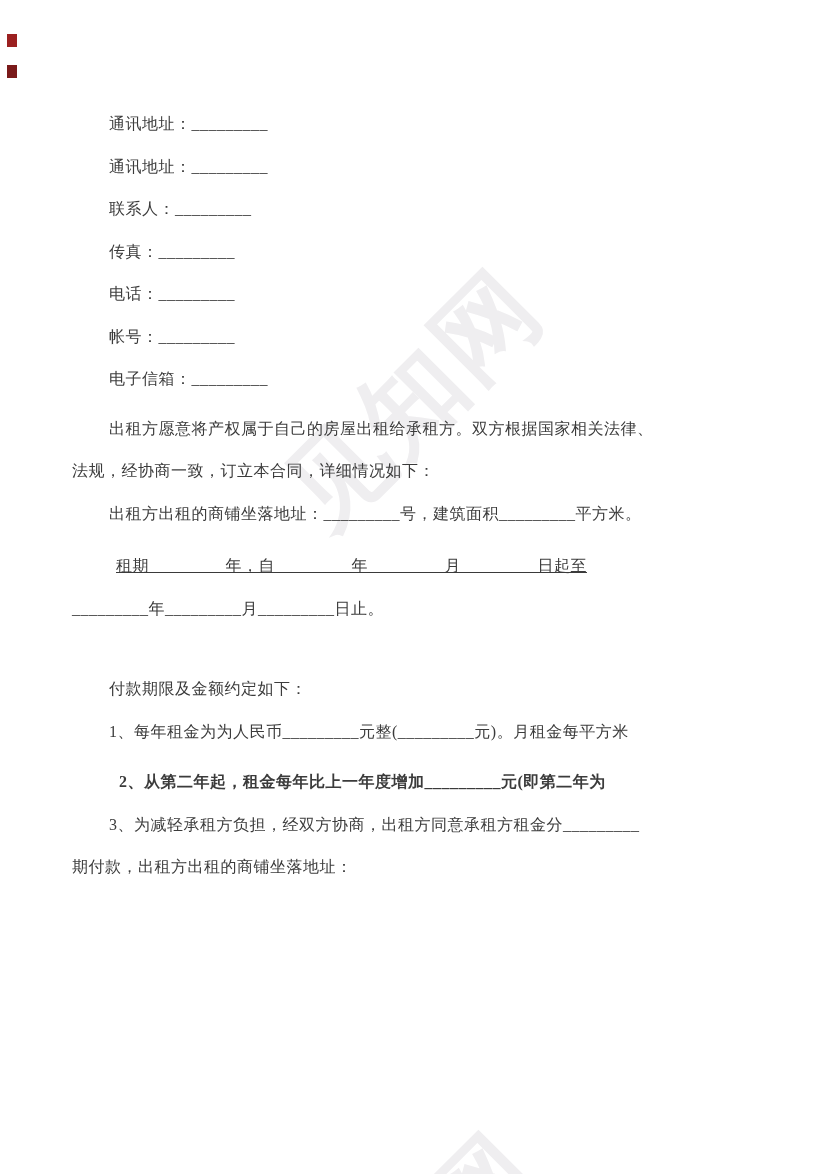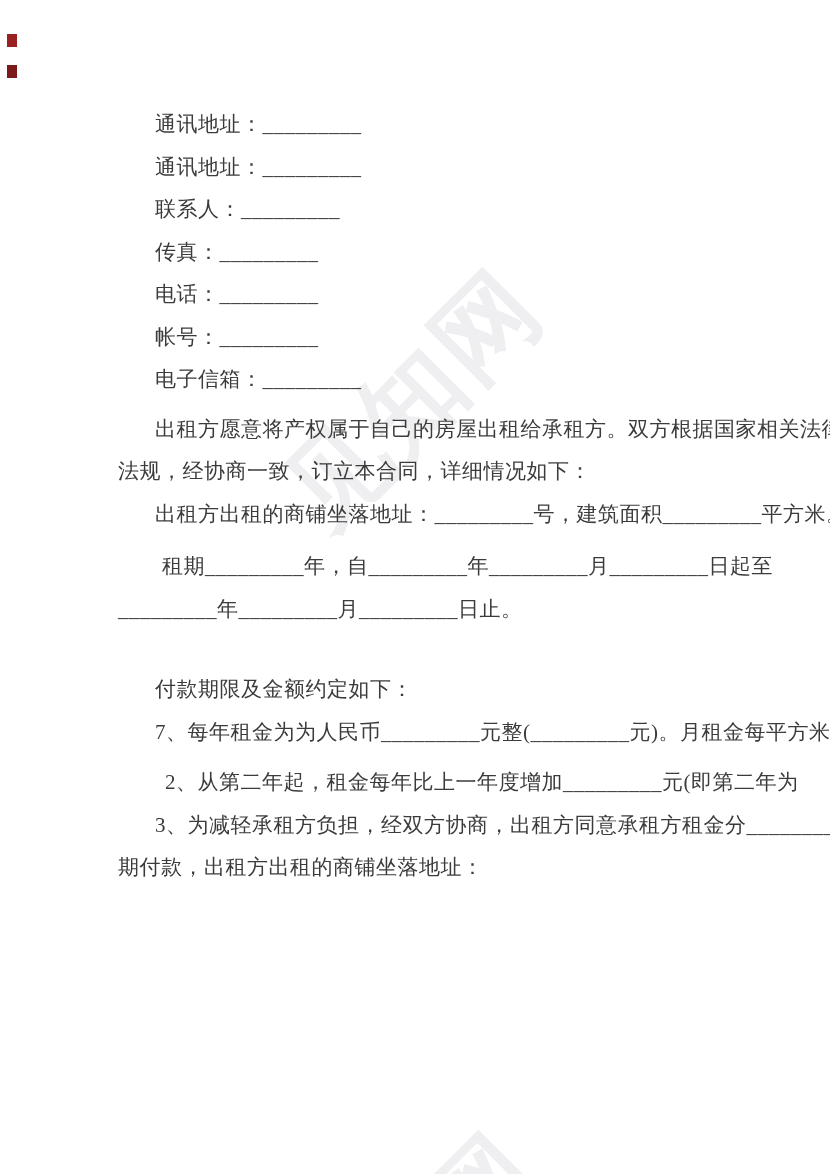--- a/index.html
+++ b/index.html
@@ -28,34 +28,34 @@
     position:absolute;
     z-index:2;
     width:10px;height:13px;
     left:7px;
   }
   #mark-top{top:34px;background:#9b2020;}
   #mark-bottom{top:65px;background:#7a1a1a;}
   .content{
     position:relative;
     z-index:1;
-    padding:103px 100px 0 118px;
+    padding:103px 100px 0 72px;
     color:#3b3b3b;
-    font-size:21px;
+    font-size:16px;
   }
   .line{
     line-height:42.5px;
     white-space:nowrap;
     letter-spacing:0.5px;
   }
   .ind1{margin-left:37px;}
-  .ind2{margin-left:44px;}
+  .ind2{margin-left:44px;text-decoration:underline;}
   .ind3{margin-left:47px;}
   .mt7{margin-top:7px;}
-  .mt8{margin-top:8px;}
+  .mt8{margin-top:8px;font-weight:bold;}
   .mt10{margin-top:10px;}
   .spacer{height:38px;}
 </style>
 </head>
 <body>
 
 <div class="watermark" id="wm-top">见知网</div>
 <div class="watermark" id="wm-bottom">见知网</div>
 
 <div class="corner-mark" id="mark-top"></div>
@@ -69,17 +69,17 @@
   <div class="line ind1">电话：_________</div>
   <div class="line ind1">帐号：_________</div>
   <div class="line ind1">电子信箱：_________</div>
   <div class="line ind1 mt7">出租方愿意将产权属于自己的房屋出租给承租方。双方根据国家相关法律、</div>
   <div class="line">法规，经协商一致，订立本合同，详细情况如下：</div>
   <div class="line ind1">出租方出租的商铺坐落地址：_________号，建筑面积_________平方米。</div>
   <div class="line ind2 mt10">租期_________年，自_________年_________月_________日起至</div>
   <div class="line">_________年_________月_________日止。</div>
   <div class="spacer"></div>
   <div class="line ind1">付款期限及金额约定如下：</div>
-  <div class="line ind1">7、每年租金为为人民币_________元整(_________元)。月租金每平方米</div>
+  <div class="line ind1">1、每年租金为为人民币_________元整(_________元)。月租金每平方米</div>
   <div class="line ind3 mt8">2、从第二年起，租金每年比上一年度增加_________元(即第二年为</div>
   <div class="line ind1">3、为减轻承租方负担，经双方协商，出租方同意承租方租金分_________</div>
   <div class="line">期付款，出租方出租的商铺坐落地址：</div>
 </div>
 
 </body></html>

